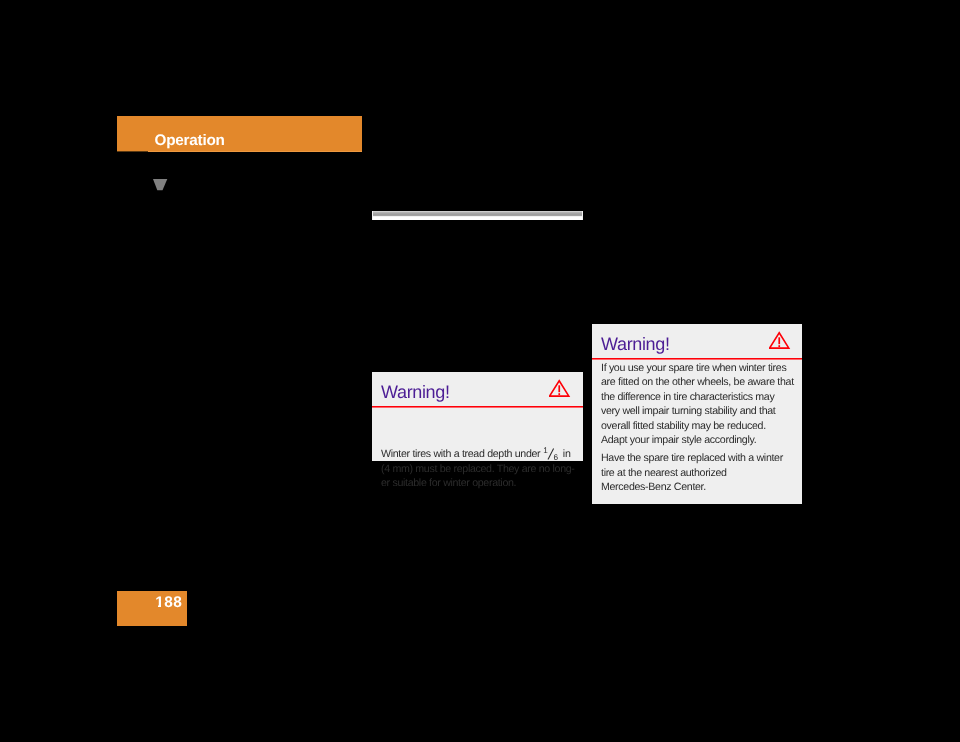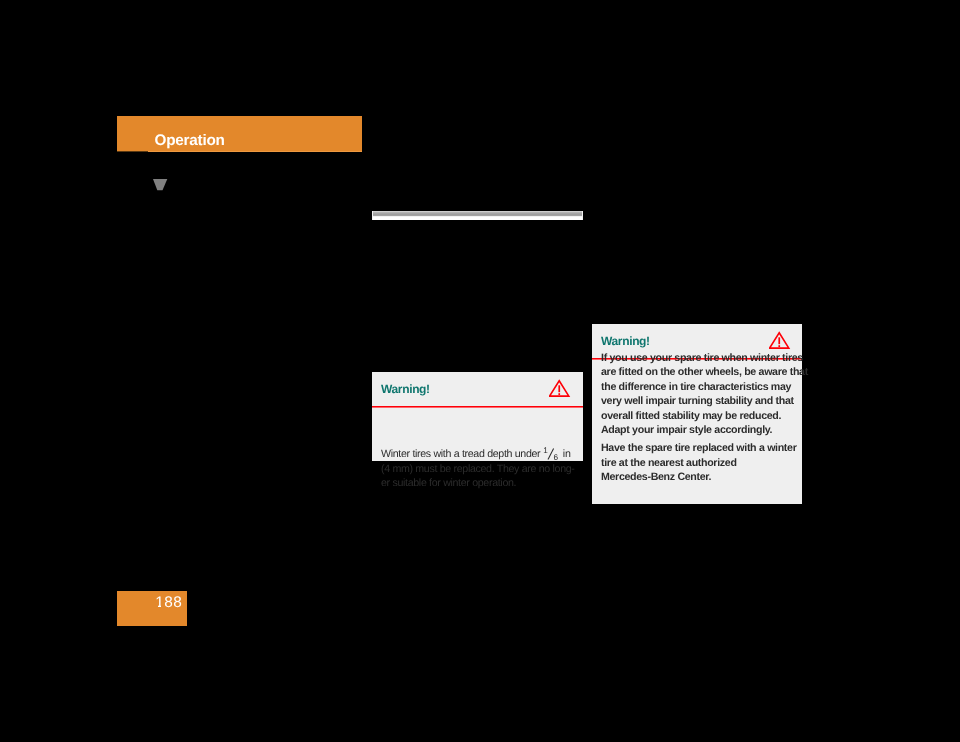--- a/index.html
+++ b/index.html
@@ -39,39 +39,39 @@
        #b4b4b4 1px,#b4b4b4 2px,
        #a6a6a6 2px,#a6a6a6 3px,
        #9f9f9f 3px,#9f9f9f 4px,
        #a5a5a5 4px,#a5a5a5 5px,
        #f2f2f2 5px,#f2f2f2 6px,
        #ffffff 6px,#ffffff 9px);
   }
 
   
   .warnbox{position:absolute;background:#efefef;}
-  .wtitle{ position:absolute;font-size:12px;font-weight:bold;color:#0f766e;letter-spacing:-0.35px;}
+  .wtitle{ position:absolute;font-size:18px;font-weight:normal;color:#4c1d95;letter-spacing:-0.35px;}
   .rline{position:absolute;left:0;width:100%;height:2px;
     background:linear-gradient(to bottom,#fe0008 0px,#fe0008 1px,#fe666b 1px,#fe666b 2px);}
   .wbody{
     position:absolute;color:#2c2c2c;font-size:10.65px;letter-spacing:-0.33px;
     line-height:14.4px;
   }
   .wbody p{margin:0;}
   .wbody p + p{margin-top:4px;}
   .wbody .ln{display:block;white-space:nowrap;}
   .wicon{position:absolute;}
 
   
   .pagenum{
     position:absolute;left:117px;top:591px;width:70px;height:35px;background:#e3882b;
   }
   .pagenum .pn{
     position:absolute;right:4.6px;top:3.0px;
-    font-size:15.4px;font-weight:normal;color:#ffffff;letter-spacing:0.5px;
+    font-size:15.4px;font-weight:bold;color:#ffffff;letter-spacing:0.5px;
   }
   .pagenum .pn-trim{position:absolute;left:37.6px;top:12.6px;width:3.2px;height:3.2px;background:#e3882b;}
   .pagenum .pn-trim2{position:absolute;left:43.8px;top:12.6px;width:3.4px;height:3.2px;background:#e3882b;}
 
   
   .watermark{
     position:absolute;left:681px;top:709.8px;
     font-size:26.5px;color:#a2a2a2;letter-spacing:0.25px;-webkit-text-stroke:0.5px #a2a2a2;
   }
   .frac{display:inline-block;position:relative;width:17.3px;height:0;vertical-align:baseline;letter-spacing:0;}
@@ -122,21 +122,21 @@
   <div class="warnbox" style="left:592px;top:324px;width:210px;height:180px;">
     <div class="wtitle" style="left:9px;top:10.3px;">Warning!</div>
     <div class="wicon" style="left:177px;top:6.6px;">
       <svg width="22" height="19" viewBox="0 0 22 19">
         <polygon points="10.2,1.8 19.8,17.1 0.6,17.1" fill="none" stroke="#fe0008" stroke-width="1.6" stroke-linejoin="miter"></polygon>
         <rect x="9.4" y="6.3" width="1.7" height="6.9" fill="#fe0008"></rect>
         <rect x="9.4" y="14.2" width="1.7" height="1.9" fill="#fe0008"></rect>
       </svg>
     </div>
     <div class="rline" style="top:33.5px;"></div>
-    <div class="wbody" style="left:9px;top:27px;width:195px;font-weight:bold;">
+    <div class="wbody" style="left:9px;top:37px;width:195px;">
       <p>
           <span class="ln">If you use your spare tire when winter tires</span>
           <span class="ln">are fitted on the other wheels, be aware that</span>
           <span class="ln">the difference in tire characteristics may</span>
           <span class="ln">very well impair turning stability and that</span>
           <span class="ln">overall fitted stability may be reduced.</span>
           <span class="ln">Adapt your impair style accordingly.</span>
         </p>
       <p>
           <span class="ln">Have the spare tire replaced with a winter</span>

